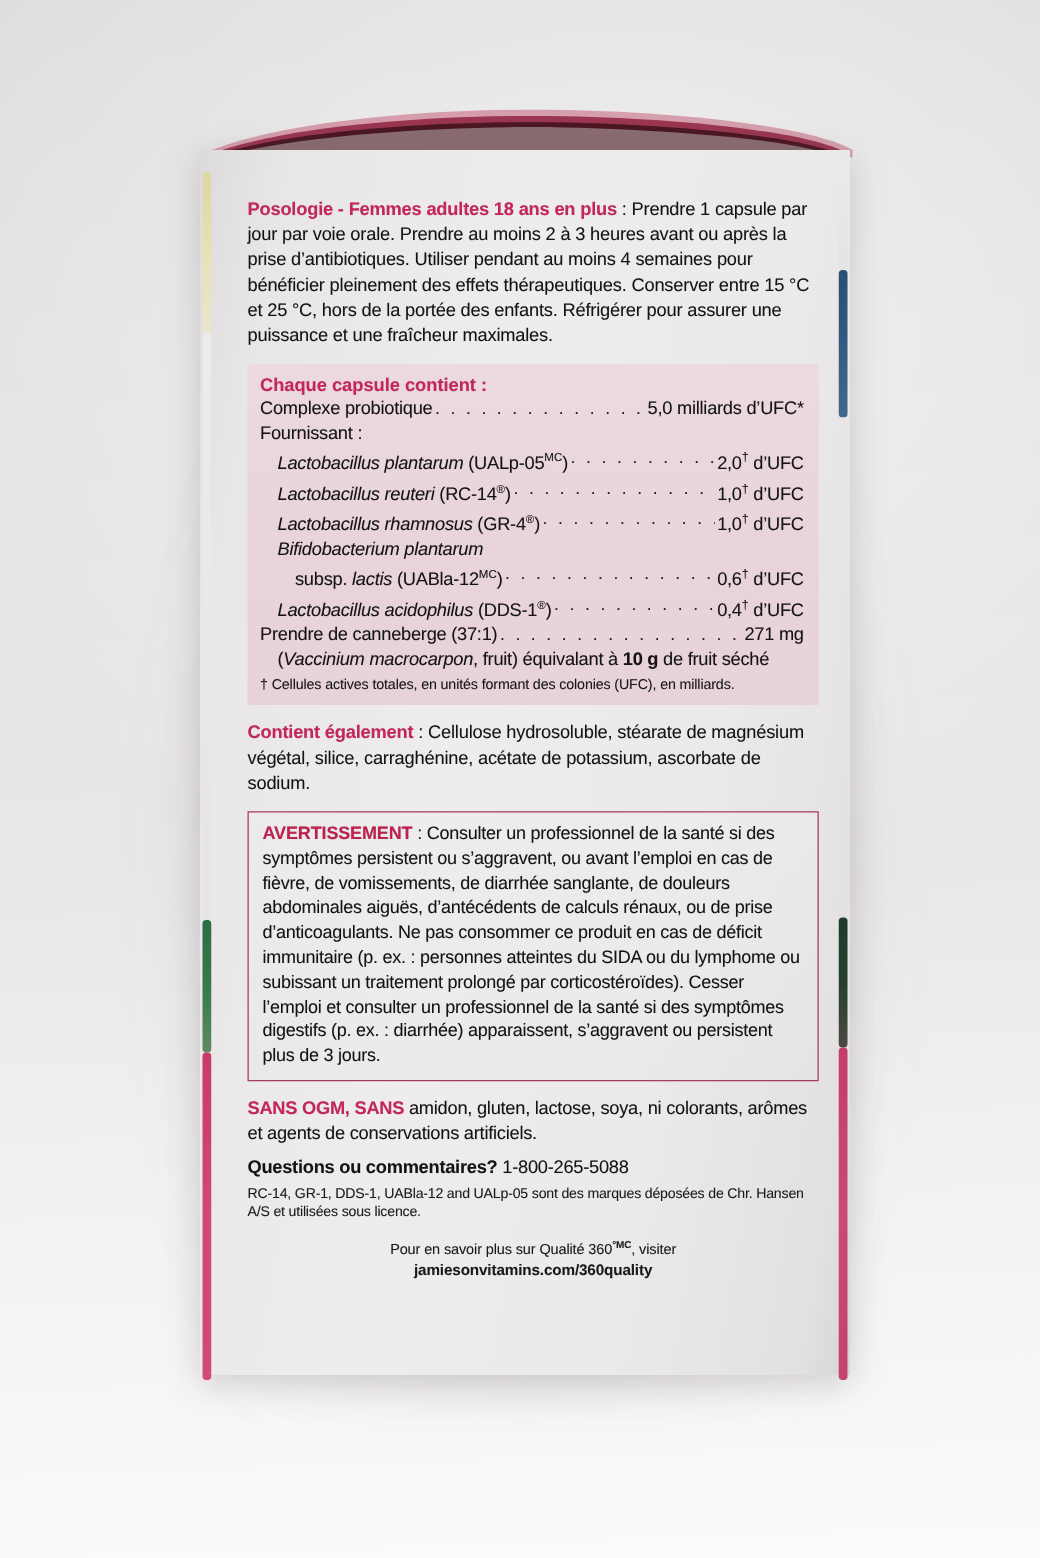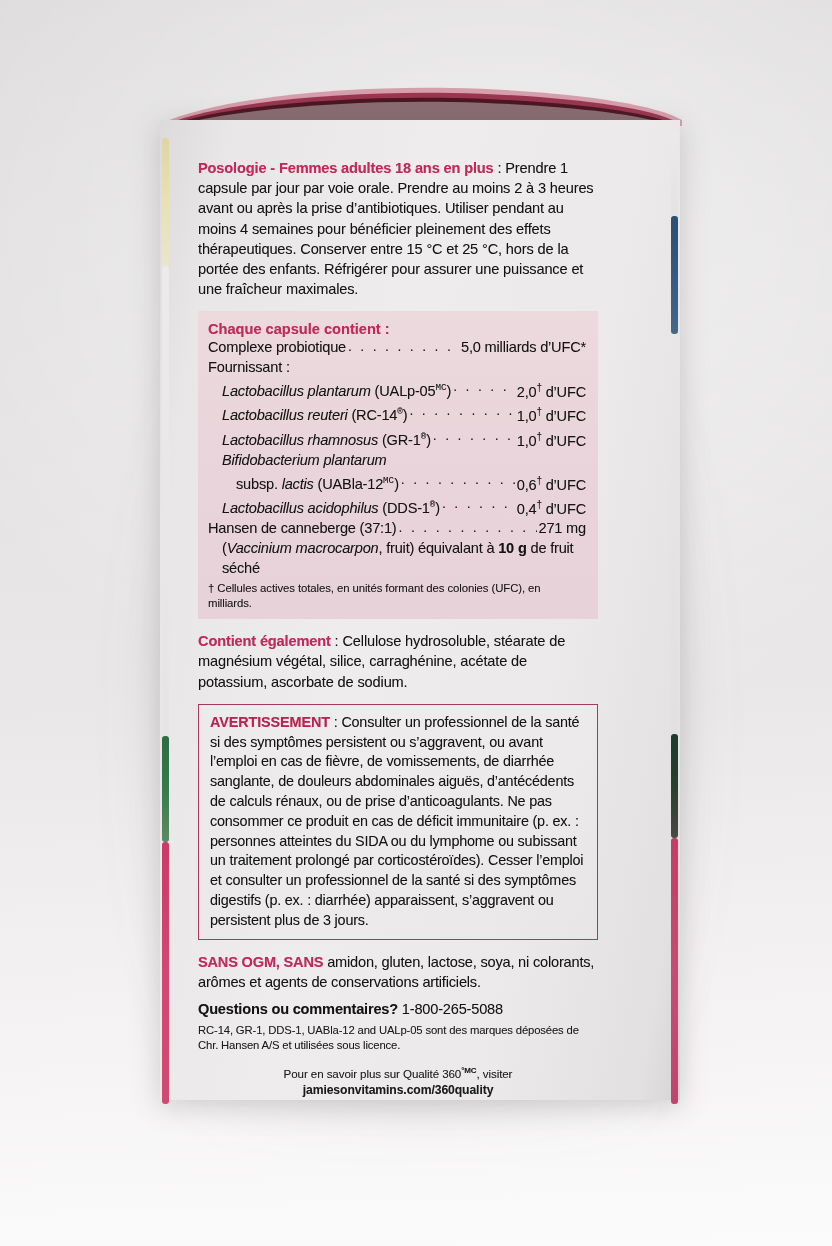--- a/index.html
+++ b/index.html
@@ -72,21 +72,21 @@
   #right-edge-blue   { right: 2px;  top: 96px;  height: 118px; background: linear-gradient(to bottom, #2b4f75, #335a82, #43688c); }
   #right-edge-white2 { right: 2px;  top: 214px; height: 400px; background: linear-gradient(to bottom, #e8e6e6, #e2e0e0); }
   #right-edge-dark   { right: 2px;  top: 614px; height: 104px; background: linear-gradient(to bottom, #1e3b2c, #27402f, #4a4a44); }
   #right-edge-pink2  { right: 2px;  top: 718px; height: 266px; background: linear-gradient(to bottom, #c43d67, #c94a72, #c2436c); }
 
   
   #label-content {
     position: absolute;
     left: 38px;
     top: 38px;
-    width: 400px;
+    width: 457px;
     color: #131313;
   }
 
   .body-text {
     font-size: 14.6px;
     line-height: 20.2px;
     letter-spacing: -0.15px;
     color: #131313;
   }
   .hdr-pink {
@@ -133,21 +133,21 @@
   .ing-amt { flex: 0 0 auto; }
   .indent-1 { padding-left: 14px; }
   .indent-2 { padding-left: 28px; }
   .plain-line {
     font-size: 14.6px;
     line-height: 19.6px;
     letter-spacing: -0.2px;
   }
   .plain-line .sci { font-style: italic; }
   sup.dag { font-size: 10px; vertical-align: super; }
-  .sm-tm { font-size: 9.2px; vertical-align: super; letter-spacing: 0; font-family: Liberation Mono, monospace; }
+  .sm-tm { font-size: 9.2px; vertical-align: super; letter-spacing: 0; }
   .footnote {
     font-size: 11.4px;
     line-height: 15px;
     letter-spacing: -0.1px;
     color: #161616;
   }
 
   
   #contains-block { margin-bottom: 12px; }
 
@@ -255,40 +255,40 @@
         <span class="ing-amt"><span>2,0</span><sup class="dag">†</sup><span> d’UFC</span></span>
       </div>
 
       <div class="ing-row indent-1">
         <span class="ing-name"><span class="sci">Lactobacillus reuteri</span> <span>(RC-14</span><span class="sm-tm">®</span><span>)</span></span>
         <span class="dots">. . . . . . . . . . . . . . . . . . . . . . . . . . . . . . . . . .</span>
         <span class="ing-amt"><span>1,0</span><sup class="dag">†</sup><span> d’UFC</span></span>
       </div>
 
       <div class="ing-row indent-1">
-        <span class="ing-name"><span class="sci">Lactobacillus rhamnosus</span> <span>(GR-1</span><span class="sm-tm">®</span><span>)</span></span>
+        <span class="ing-name"><span class="sci">Lactobacillus rhamnosus</span> <span>(GR-4</span><span class="sm-tm">®</span><span>)</span></span>
         <span class="dots">. . . . . . . . . . . . . . . . . . . . . . . . . . . . . . . . . .</span>
         <span class="ing-amt"><span>1,0</span><sup class="dag">†</sup><span> d’UFC</span></span>
       </div>
 
       <div class="plain-line indent-1"><span class="sci">Bifidobacterium plantarum</span></div>
       <div class="ing-row indent-2">
         <span class="ing-name"><span>subsp. </span><span class="sci">lactis</span><span> (UABla-12</span><span class="sm-tm">MC</span><span>)</span></span>
         <span class="dots">. . . . . . . . . . . . . . . . . . . . . . . . . . . . . . . . . .</span>
         <span class="ing-amt"><span>0,6</span><sup class="dag">†</sup><span> d’UFC</span></span>
       </div>
 
       <div class="ing-row indent-1">
         <span class="ing-name"><span class="sci">Lactobacillus acidophilus</span> <span>(DDS-1</span><span class="sm-tm">®</span><span>)</span></span>
         <span class="dots">. . . . . . . . . . . . . . . . . . . . . . . . . . . . . . . . . .</span>
         <span class="ing-amt"><span>0,4</span><sup class="dag">†</sup><span> d’UFC</span></span>
       </div>
 
       <div class="ing-row">
-        <span class="ing-name">Hansen de canneberge (37:1)</span>
+        <span class="ing-name">Prendre de canneberge (37:1)</span>
         <span class="dots">. . . . . . . . . . . . . . . . . . . . . . . . . . . . . . . . . .</span>
         <span class="ing-amt">271 mg</span>
       </div>
       <div class="plain-line indent-1"><span>(</span><span class="sci">Vaccinium macrocarpon</span><span>, fruit) équivalant à </span><b>10 g</b><span> de fruit séché</span></div>
 
       <div class="footnote" style="margin-top:3px;"><span>†</span> <span>Cellules actives totales, en unités formant des colonies (UFC), en milliards.</span></div>
     </div>
 
     <div id="contains-block" class="body-text">
       <span class="hdr-pink">Contient également</span><span> : </span><span>Cellulose hydrosoluble, stéarate de magnésium végétal, silice, carraghénine, acétate de potassium, ascorbate de sodium.</span>

